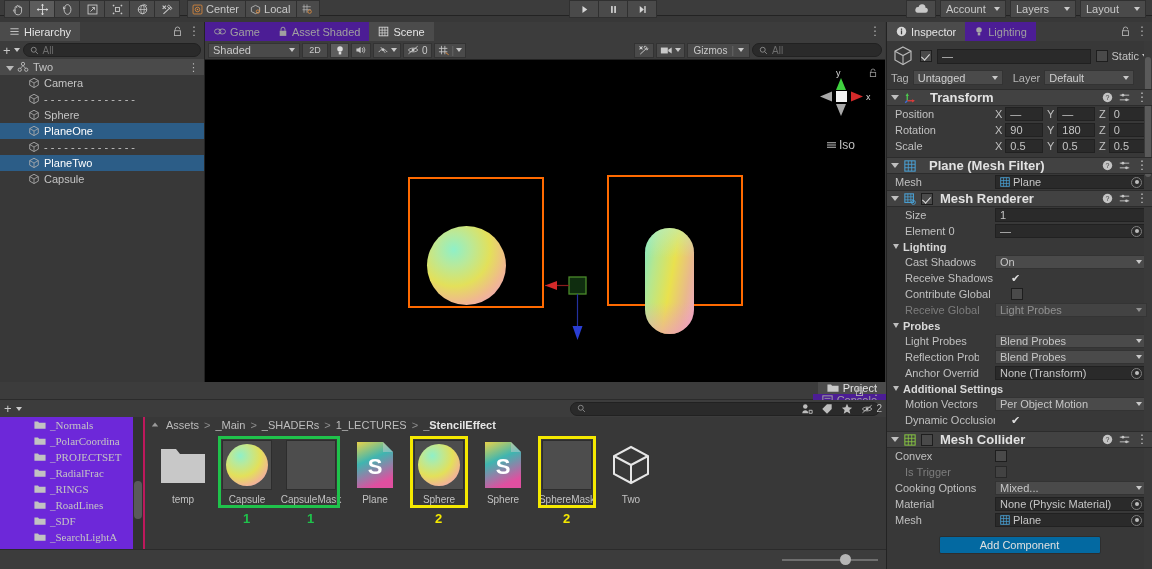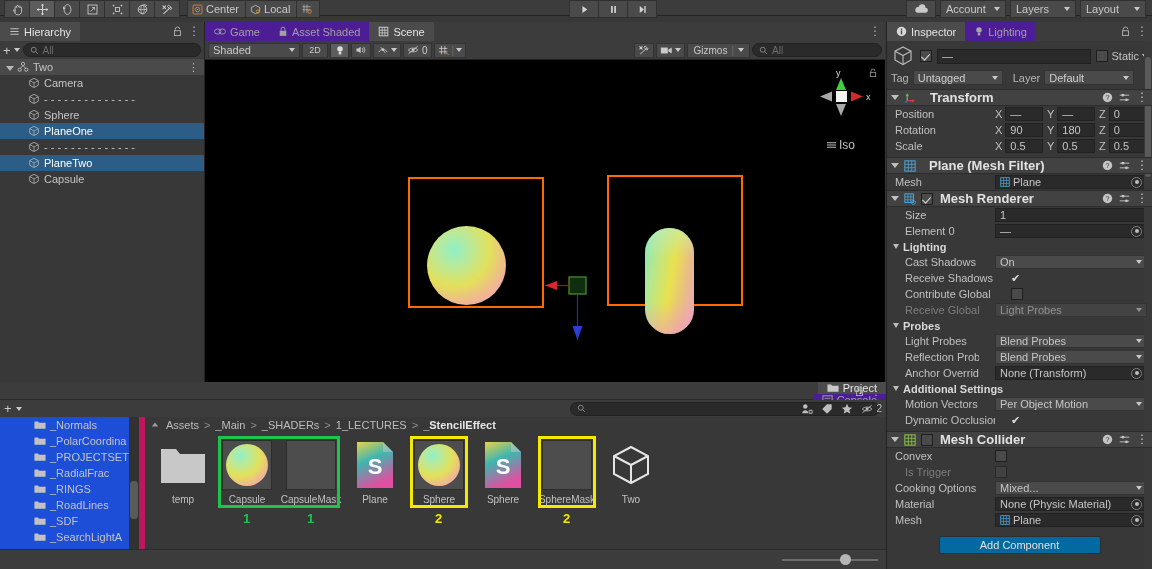--- a/index.html
+++ b/index.html
@@ -199,21 +199,21 @@
   
   #project{ left:0; top:382px; width:886px; height:187px; background:#383838; }
   .p-tabrow{ height:18px; background:#3c3c3c; display:flex; align-items:flex-end; position:relative; border-bottom:1px solid #2b2b2b;flex-direction:column;}
   .p-toolrow{ height:17px; background:#3c3c3c; display:flex; align-items:center; padding:0 4px; gap:4px; position:relative;}
   .p-search{
     position:absolute; left:570px; width:310px; height:14px; background:#2a2a2a; border:1px solid #212121;
     border-radius:7px; display:flex; align-items:center; padding:0 6px; color:#6d6d6d; font-size:10px; gap:4px;
   }
   .p-right-icons{ position:absolute; right:4px; display:flex; align-items:center; gap:8px; color:#bdbdbd; font-size:10px;}
   .p-split{ display:flex; height:152px; }
-  .p-tree{ width:145px; background:#1d4ed8; border-right:6px solid #be185d; position:relative; overflow:hidden;}
+  .p-tree{ width:145px; background:#6d28d9; border-right:2px solid #be185d; position:relative; overflow:hidden;font-family:Liberation Serif, serif;}
   .tree-row{ height:16px; display:flex; align-items:center; color:#c4c4c4; font-size:11px; padding-left:34px; gap:4px; white-space:nowrap;}
   .tree-scroll{ position:absolute; right:0; top:0; width:10px; height:152px; background:#323232;}
   .tree-thumb{ position:absolute; right:1px; top:64px; width:8px; height:38px; background:#5a5a5a; border-radius:4px;}
   .p-content{ flex:1; background:#383838; position:relative; }
   .crumb{ height:16px; display:flex; align-items:center; gap:5px; color:#bdbdbd; font-size:11px; padding-left:6px; }
   .crumb b{ color:#e6e6e6; font-weight:bold; }
   .grid{ display:flex; align-items:flex-start; gap:0; padding:6px 0 0 6px; position:relative;}
   .asset{ width:64px; display:flex; flex-direction:column; align-items:center; gap:3px; }
   .asset .thumb{ width:52px; height:52px; display:flex; align-items:center; justify-content:center; }
   .asset .nm{ color:#c2c2c2; font-size:10px; text-align:center; white-space:nowrap;}

